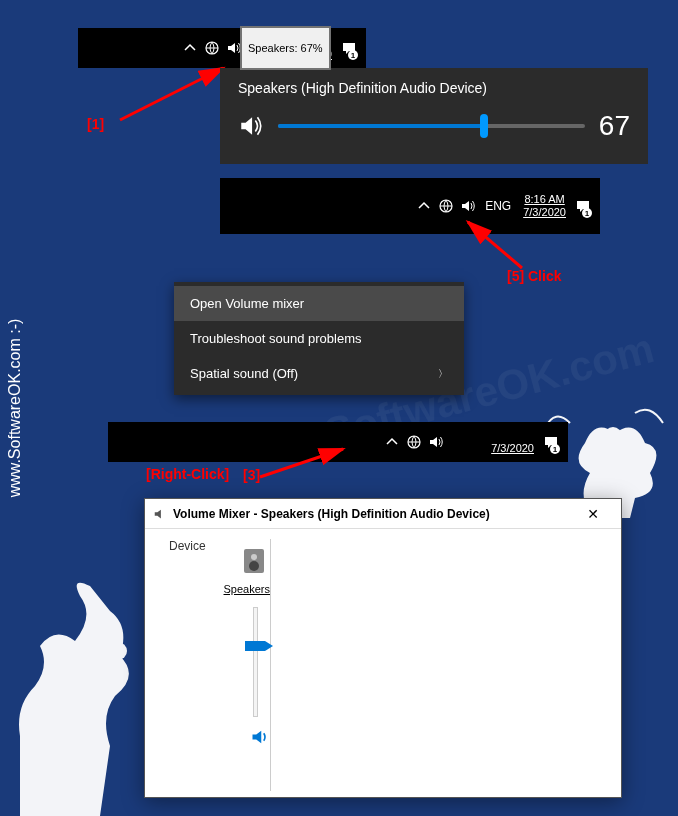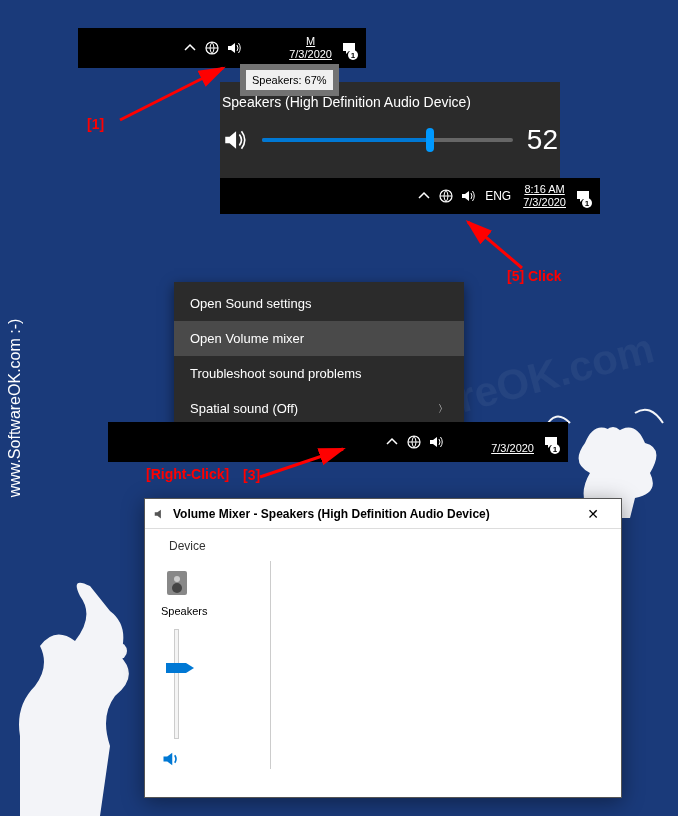--- a/index.html
+++ b/index.html
@@ -5,61 +5,61 @@
     * { margin: 0; padding: 0; box-sizing: border-box; font-family: 'Segoe UI', Tahoma, sans-serif; }
     body { background: #1a3a7a; width: 678px; height: 816px; position: relative; overflow: hidden; }
     
     .watermark-left { position: absolute; left: 15px; top: 50%; transform: translate(-50%, -50%) rotate(-90deg); color: #fff; font-size: 16px; white-space: nowrap; }
     .watermark-faint { position: absolute; right: 20px; top: 45%; transform: rotate(-15deg); color: rgba(255,255,255,0.05); font-size: 42px; font-weight: bold; pointer-events: none; }
     
     
     .taskbar1 { position: absolute; top: 28px; left: 78px; width: 288px; height: 40px; background: #000; display: flex; align-items: center; justify-content: flex-end; padding: 0 6px; }
     .tray-icon { width: 22px; height: 40px; display: flex; align-items: center; justify-content: center; color: #fff; cursor: pointer; }
     .tray-icon svg { width: 16px; height: 16px; fill: #fff; }
-    .tooltip { position: absolute; top: 26px; left: 240px; background: #f0f0f0; border: 6px solid #737373; padding: 4px 6px; font-size: 11px; color: #000; z-index: 5; margin-top: 38px; }
+    .tooltip { position: absolute; top: 26px; left: 240px; background: #f0f0f0; border: 2px solid #737373; padding: 14px 6px; font-size: 11px; color: #000; z-index: 5; }
     .lang { color: #fff; font-size: 12px; padding: 0 6px; }
     .datetime { color: #fff; font-size: 11px; text-align: center; line-height: 1.2; padding: 0 6px; text-decoration: underline; }
     .notif { position: relative; }
     .notif-badge { position: absolute; bottom: 8px; right: 2px; background: #fff; color: #000; border-radius: 50%; width: 10px; height: 10px; font-size: 8px; display: flex; align-items: center; justify-content: center; font-weight: bold; }
     
     
     .arrow { position: absolute; pointer-events: none; }
     .ann-label { position: absolute; color: #ff0000; font-size: 14px; font-weight: bold; }
     
     
-    .vol-flyout { position: absolute; top: 82px; left: 220px; width: 340px; height: 96px; background: #2b2b2b; color: #fff; padding: 12px 2px; }
+    .vol-flyout { position: absolute; top: 68px; left: 220px; width: 428px; height: 96px; background: #2b2b2b; color: #fff; padding: 12px 18px; }
     .vol-flyout .title { font-size: 14px; margin-bottom: 14px; }
     .vol-flyout .row { display: flex; align-items: center; gap: 14px; }
     .vol-flyout .speaker-svg { width: 26px; height: 26px; fill: #fff; }
     .slider { flex: 1; height: 4px; background: #666; position: relative; border-radius: 2px; }
     .slider-fill { position: absolute; left: 0; top: 0; height: 100%; width: 67%; background: #0078d4; border-radius: 2px; }
     .slider-thumb { position: absolute; left: 67%; top: 50%; transform: translate(-50%, -50%); width: 8px; height: 24px; background: #0099ff; border-radius: 4px; }
     .vol-num { font-size: 28px; font-weight: 300; }
     
     
-    .taskbar2 { position: absolute; top: 178px; left: 220px; width: 380px; height: 36px; background: #000; display: flex; align-items: center; justify-content: flex-end; padding: 0 6px; }
+    .taskbar2 { position: absolute; top: 178px; left: 220px; width: 380px; height: 56px; background: #000; display: flex; align-items: center; justify-content: flex-end; padding: 0 6px; }
     
     
     .ctx-menu { position: absolute; top: 282px; left: 174px; width: 290px; background: #2b2b2b; color: #fff; box-shadow: 0 4px 12px rgba(0,0,0,0.5); padding: 4px 0; }
     .ctx-item { padding: 10px 16px; font-size: 13px; cursor: pointer; display: flex; justify-content: space-between; align-items: center; }
     .ctx-item:hover, .ctx-item.hov { background: #4a4a4a; }
     .ctx-caret { font-size: 10px; }
     
     
     .taskbar3 { position: absolute; top: 422px; left: 108px; width: 460px; height: 40px; background: #000; display: flex; align-items: center; justify-content: flex-end; padding: 0 6px; }
     
     
     .mixer { position: absolute; top: 498px; left: 144px; width: 478px; height: 300px; background: #fff; border: 1px solid #555; box-shadow: 0 4px 20px rgba(0,0,0,0.4); }
     .mixer-titlebar { height: 30px; display: flex; align-items: center; padding: 0 8px; border-bottom: 1px solid #ddd; justify-content: space-between; }
     .mixer-title-row { display: flex; align-items: center; gap: 6px; }
     .mixer-title { font-size: 12px; font-weight: bold; }
     .close-btn { width: 40px; height: 28px; display: flex; align-items: center; justify-content: center; cursor: pointer; font-size: 14px; }
     .mixer-body { display: flex; padding: 10px 16px 6px; height: calc(100% - 30px); }
     .section-header { font-size: 12px; color: #333; width: 100%; padding: 0 0 8px 8px; }
-    .mixer-col { display: flex; flex-direction: column; align-items: flex-start; width: 110px; border-right: 1px solid #eee; }
+    .mixer-col { display: flex; flex-direction: column; align-items: flex-end; width: 110px; border-right: 1px solid #eee; text-decoration: underline; }
     .mixer-icon { width: 32px; height: 32px; margin: 6px 0; }
     .mixer-label { font-size: 11px; margin-bottom: 10px; height: 14px; }
     .vslider { width: 30px; height: 110px; position: relative; display: flex; justify-content: center; }
     .vslider-track { width: 5px; height: 100%; background: #f4f4f4; border: 1px solid #ccc; position: relative; }
     .vslider-thumb { position: absolute; left: 50%; top: 35%; transform: translate(-50%, -50%); width: 20px; height: 10px; background: #0078d4; }
     .vslider-thumb::after { content:''; position: absolute; right: -8px; top: 0; border-top: 5px solid transparent; border-bottom: 5px solid transparent; border-left: 8px solid #0078d4; }
     .mute-icon { margin-top: 10px; width: 20px; height: 20px; cursor: pointer; }
     .mute-icon svg { fill: #0078d4; width: 100%; height: 100%; }
     
     
@@ -128,21 +128,21 @@
   <div class="title">Speakers (High Definition Audio Device)</div>
   <div class="row">
     <svg class="speaker-svg" viewBox="0 0 24 24">
         <path d="M3 9 H7 L13 4 V20 L7 15 H3 Z" fill="#fff"></path>
         <path d="M16 7 Q20 12 16 17 M18 4 Q24 12 18 20" stroke="#fff" stroke-width="1.5" fill="none"></path>
       </svg>
     <div class="slider">
       <div class="slider-fill"></div>
       <div class="slider-thumb"></div>
     </div>
-    <div class="vol-num">52</div>
+    <div class="vol-num">67</div>
   </div>
 </div>
 
 <div class="taskbar2">
   <div class="tray-icon">
       <svg viewBox="0 0 16 16">
         <path d="M3 10 L8 5 L13 10" stroke="#fff" stroke-width="1.5" fill="none"></path>
       </svg>
     </div>
   <div class="tray-icon">
@@ -174,23 +174,20 @@
   <defs>
       <marker id="ah2" markerWidth="10" markerHeight="10" refX="8" refY="3" orient="auto">
         <path d="M0,0 L0,6 L9,3 z" fill="#ff0000"></path>
       </marker>
     </defs>
   <line x1="66" y1="52" x2="12" y2="6" stroke="#ff0000" stroke-width="3" marker-end="url(#ah2)"></line>
 </svg>
 <div class="ann-label" style="top:268px; left:507px;">[5] Click</div>
 
 <div class="ctx-menu">
-  <div class="ctx-item">
-      <span>Open Sound settings</span>
-    </div>
   <div class="ctx-item hov">
       <span>Open Volume mixer</span>
     </div>
   <div class="ctx-item">
       <span>Troubleshoot sound problems</span>
     </div>
   <div class="ctx-item">
       <span>Spatial sound (Off)</span>
       <span class="ctx-caret">〉</span>
     </div>
@@ -243,21 +240,21 @@
   <div class="mixer-titlebar">
     <div class="mixer-title-row">
       <svg width="14" height="14" viewBox="0 0 16 16">
           <path d="M2 6 H5 L9 3 V13 L5 10 H2 Z" fill="#555"></path>
         </svg>
       <span class="mixer-title">Volume Mixer - Speakers (High Definition Audio Device)</span>
     </div>
     <div class="close-btn">✕</div>
   </div>
   <div class="mixer-body">
-    <div style="display:flex; flex-direction:column; width:110px;">
+    <div style="display:flex; flex-direction:row; width:110px;">
       <div class="section-header">Device</div>
       <div class="mixer-col" style="border-right:1px solid #ccc;">
         <svg class="mixer-icon" viewBox="0 0 32 32">
             <rect x="6" y="4" width="20" height="24" rx="2" fill="#888"></rect>
             <circle cx="16" cy="12" r="3" fill="#ccc"></circle>
             <circle cx="16" cy="21" r="5" fill="#444"></circle>
           </svg>
         <div class="mixer-label">Speakers</div>
         <div class="vslider">
           <div class="vslider-track"></div>

